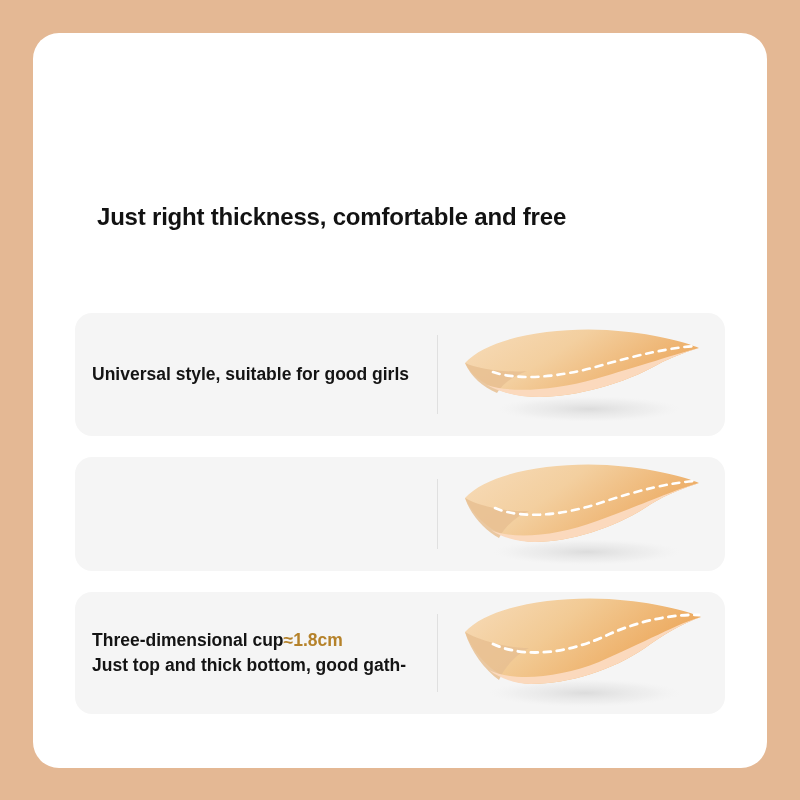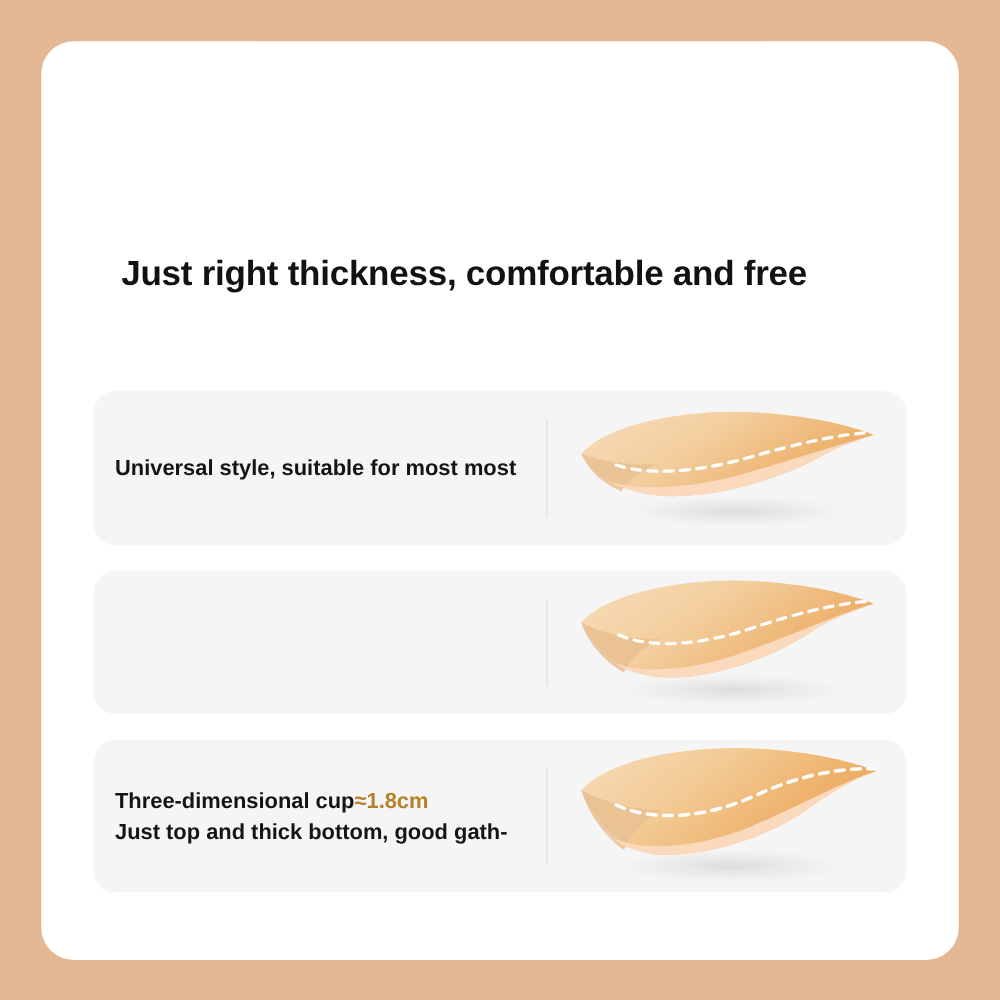--- a/index.html
+++ b/index.html
@@ -32,21 +32,21 @@
     height: 735px;
     background: #ffffff;
     border-radius: 26px;
   }
 
   
   .headline {
     position: absolute;
     left: 64px;
     top: 170px;
-    font-size: 28px;
+    font-size: 24px;
     font-weight: 700;
     color: #121212;
     letter-spacing: -0.2px;
     white-space: nowrap;
   }
 
   
   .cards {
     position: absolute;
     left: 42px;
@@ -126,21 +126,21 @@
 
 <div class="page">
   <div class="panel">
 
     <h1 class="headline">Just right thickness, comfortable and free</h1>
 
     <div class="cards">
 
       <div class="card h1">
         <div class="card-text">
-          <div class="line-sub">Universal style, suitable for most most</div>
+          <div class="line-sub">Universal style, suitable for good girls</div>
         </div>
 
         <div class="divider"></div>
 
         <div class="card-art">
           <svg width="250" height="108" viewBox="0 0 250 108">
             <defs>
               <linearGradient id="topg1" x1="0" y1="0" x2="1" y2="0.45">
                 <stop offset="0%" stop-color="#f7dcba"></stop>
                 <stop offset="45%" stop-color="#f3cf9f"></stop>

